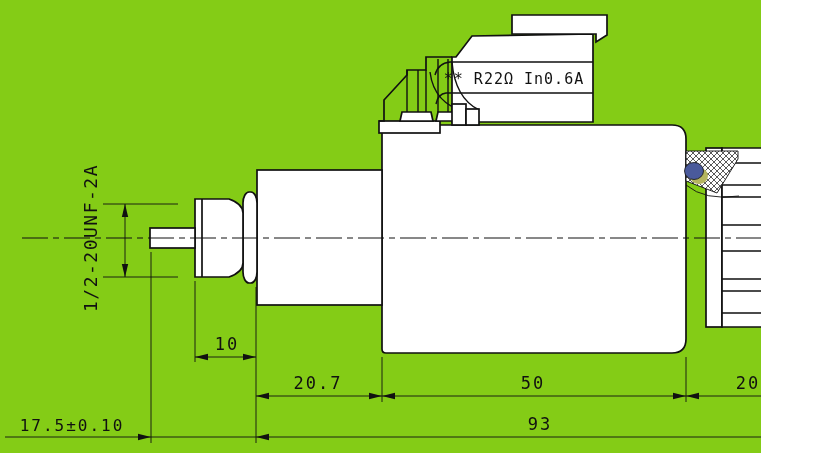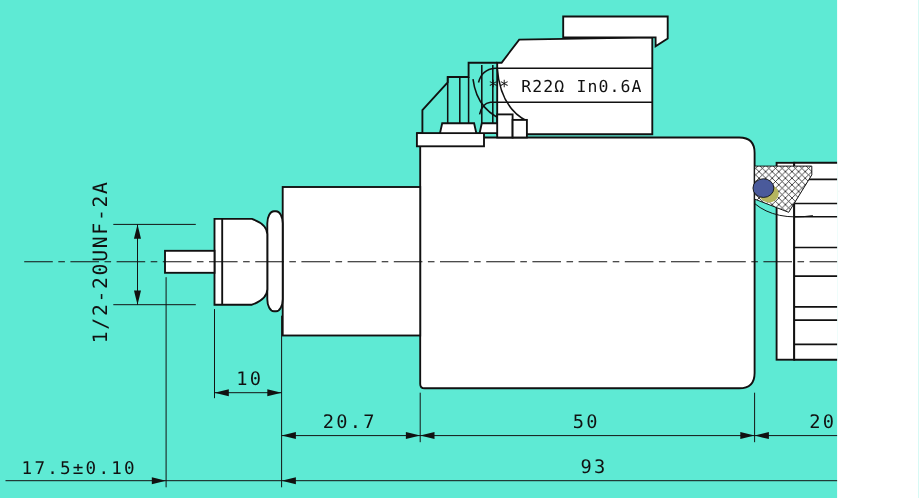--- a/index.html
+++ b/index.html
@@ -1,16 +1,16 @@
 <!DOCTYPE html>
 <html><head>
 <meta charset="utf-8">
 <style>
   html,body{margin:0;padding:0;background:#ffffff;}
-  .canvas{position:relative;width:761px;height:453px;background:#5eead4;overflow:hidden;
+  .canvas{position:relative;width:761px;height:453px;background:#84cc16;overflow:hidden;
           font-family:"DejaVu Sans Mono","Liberation Mono",monospace;}
   svg{position:absolute;left:0;top:0;}
   text{fill:#111111;}
   .dim-text{font-size:17px;letter-spacing:2px;}
   .spec-text{font-size:15px;letter-spacing:1px;}
   .thread-text{font-size:18px;letter-spacing:1.5px;}
 </style>
 </head>
 <body>
 

